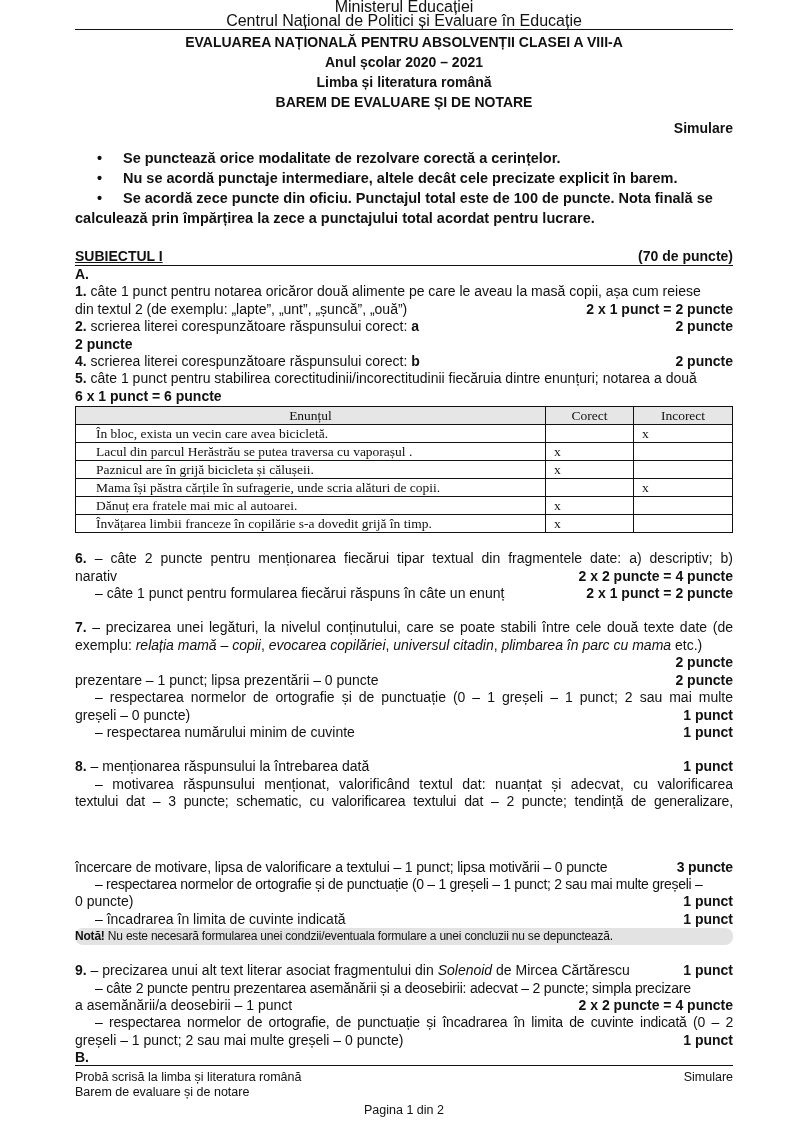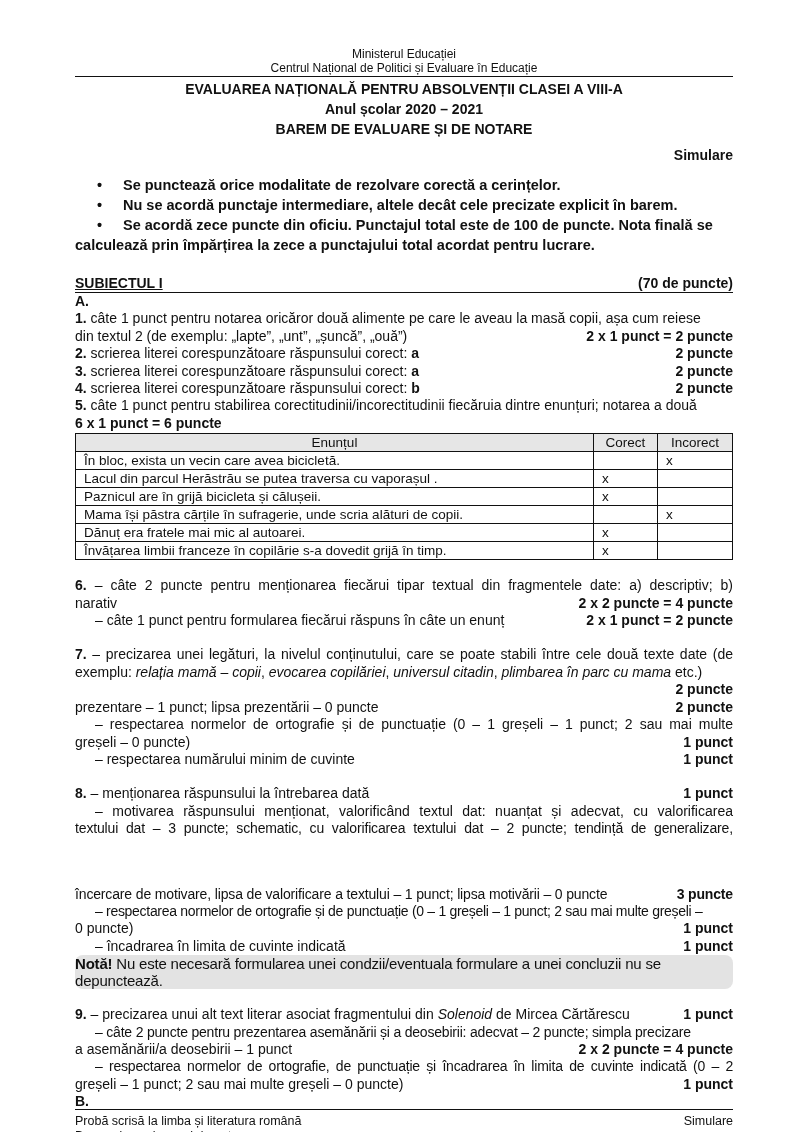--- a/index.html
+++ b/index.html
@@ -1,64 +1,65 @@
 <!DOCTYPE html>
 <html><head>
 <meta charset="utf-8">
 <style>
   html, body { margin: 0; padding: 0; background: #ffffff; }
   body {
     width: 800px; height: 1132px; position: relative; overflow: hidden;
     font-family: "Liberation Sans", sans-serif; color: #111; font-size: 14px;
   }
   .page { position: absolute; left: 75px; top: 0; width: 658px; }
-  .header-top { text-align: center; font-size: 12px; line-height: 14px; padding-top: 47px; }
+  .header-top { text-align: center; font-size: 16px; line-height: 14px; }
   .header-rule { border-bottom: 1.5px solid #111; margin-top: 1px; }
   .title { text-align: center; font-weight: bold; font-size: 14px; line-height: 20px; }
   .title.first { margin-top: 2px; }
   .right-bold { text-align: right; font-weight: bold; font-size: 14px; line-height: 20px; margin-top: 6px; }
   .bullets { margin-top: 10px; font-weight: bold; font-size: 14.5px; line-height: 20px; }
   .bullet { padding-left: 48px; position: relative; }
   .bullet .dot { position: absolute; left: 22px; top: 0; }
   .bullet.wrap { padding-left: 0; text-indent: 48px; }
   .bullet.wrap .dot { left: 22px; text-indent: 0; }
   .subj { margin-top: 20px; display: flex; justify-content: space-between; font-weight: bold; font-size: 14px; line-height: 17px; border-bottom: 1.5px solid #111; }
   .subj .lbl { text-decoration: underline; }
   .line { font-size: 14px; line-height: 17.4px; }
   .row { display: flex; justify-content: space-between; align-items: baseline; }
   .pts { font-weight: bold; white-space: nowrap; }
   .justify { text-align: justify; }
   .indent { text-indent: 20px; }
   b { font-weight: bold; }
   table.enunt { border-collapse: collapse; width: 658px; font-size: 13.5px; margin-top: 1px; }
-  table.enunt th, table.enunt td { border: 1px solid #111; padding: 0 8px; height: 17px; line-height: 17px; font-weight: normal; }
+  table.enunt th, table.enunt td { border: 1px solid #111; padding: 0 20px; height: 17px; line-height: 17px; font-weight: normal; font-family: Liberation Serif, serif; }
   table.enunt th { background: #e6e6e6; text-align: center; }
   table.enunt td.mark { text-align: left; padding-left: 8px; }
   .col-c { width: 47px; }
   .col-i { width: 58px; }
   .gap { height: 17px; }
-  .note { background: #e3e3e3; font-size: 15px; line-height: 17px; letter-spacing: -0.2px; border-radius: 8px; }
+  .note { background: #e3e3e3; font-size: 12px; line-height: 17px; letter-spacing: -0.2px; border-radius: 8px; }
   .b-sec { font-weight: bold; line-height: 16px; border-bottom: 1.5px solid #111; }
   .footer { font-size: 12.5px; line-height: 15px; margin-top: 4px; }
   .footer-center { text-align: center; font-size: 12.5px; line-height: 15px; margin-top: 3px; }
   i { font-style: italic; }
 </style>
 </head>
 <body>
 
 <div class="page">
 
   <div class="header-top">
     <div>Ministerul Educației</div>
     <div>Centrul Național de Politici și Evaluare în Educație</div>
   </div>
   <div class="header-rule"></div>
 
   <div class="title first">EVALUAREA NAȚIONALĂ PENTRU ABSOLVENȚII CLASEI A VIII-A</div>
   <div class="title">Anul școlar 2020 – 2021</div>
+  <div class="title">Limba și literatura română</div>
   <div class="title">BAREM DE EVALUARE ȘI DE NOTARE</div>
   <div class="right-bold">Simulare</div>
 
   <div class="bullets">
     <div class="bullet"><span class="dot">•</span><span>Se punctează orice modalitate de rezolvare corectă a cerințelor.</span></div>
     <div class="bullet"><span class="dot">•</span><span>Nu se acordă punctaje intermediare, altele decât cele precizate explicit în barem.</span></div>
     <div class="bullet wrap" style="position:relative;"><span class="dot" style="position:absolute;left:22px;">•</span><span>Se acordă zece puncte din oficiu. Punctajul total este de 100 de puncte. Nota finală se calculează prin împărțirea la zece a punctajului total acordat pentru lucrare.</span></div>
   </div>
 
   <div class="subj">
@@ -73,21 +74,20 @@
         <span>din textul 2 (de exemplu: „lapte”, „unt”, „șuncă”, „ouă”)</span>
         <span class="pts">2 x 1 punct = 2 puncte</span>
       </div>
   </div>
 
   <div class="line row">
     <span><b>2.</b> <span>scrierea literei corespunzătoare răspunsului corect:</span> <b>a</b></span>
     <span class="pts">2 puncte</span>
   </div>
   <div class="line row">
-    <span><b>3.</b> <span>scrierea literei corespunzătoare răspunsului corect:</span> <b>a</b></span>
     <span class="pts">2 puncte</span>
   </div>
   <div class="line row">
     <span><b>4.</b> <span>scrierea literei corespunzătoare răspunsului corect:</span> <b>b</b></span>
     <span class="pts">2 puncte</span>
   </div>
 
   <div class="line">
     <div><b>5.</b> <span>câte 1 punct pentru stabilirea corectitudinii/incorectitudinii fiecăruia dintre enunțuri; notarea a două</span></div>
     <div class="row">

